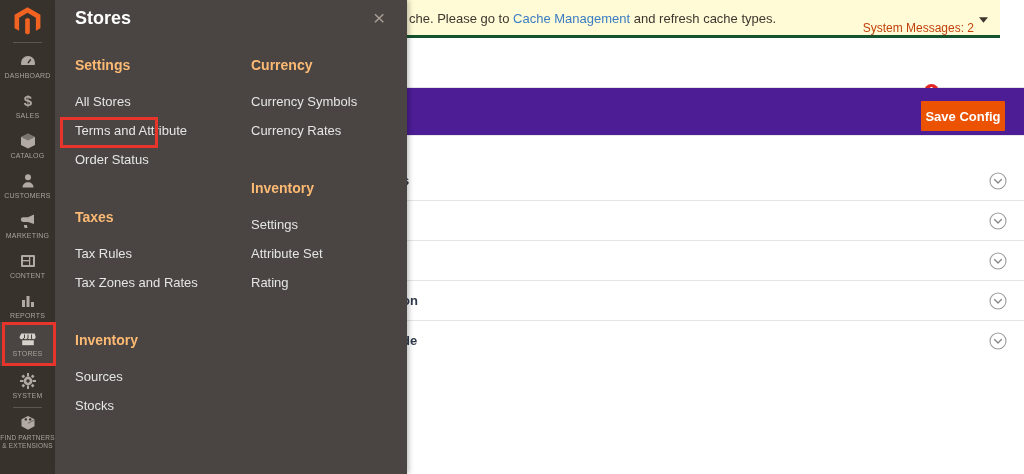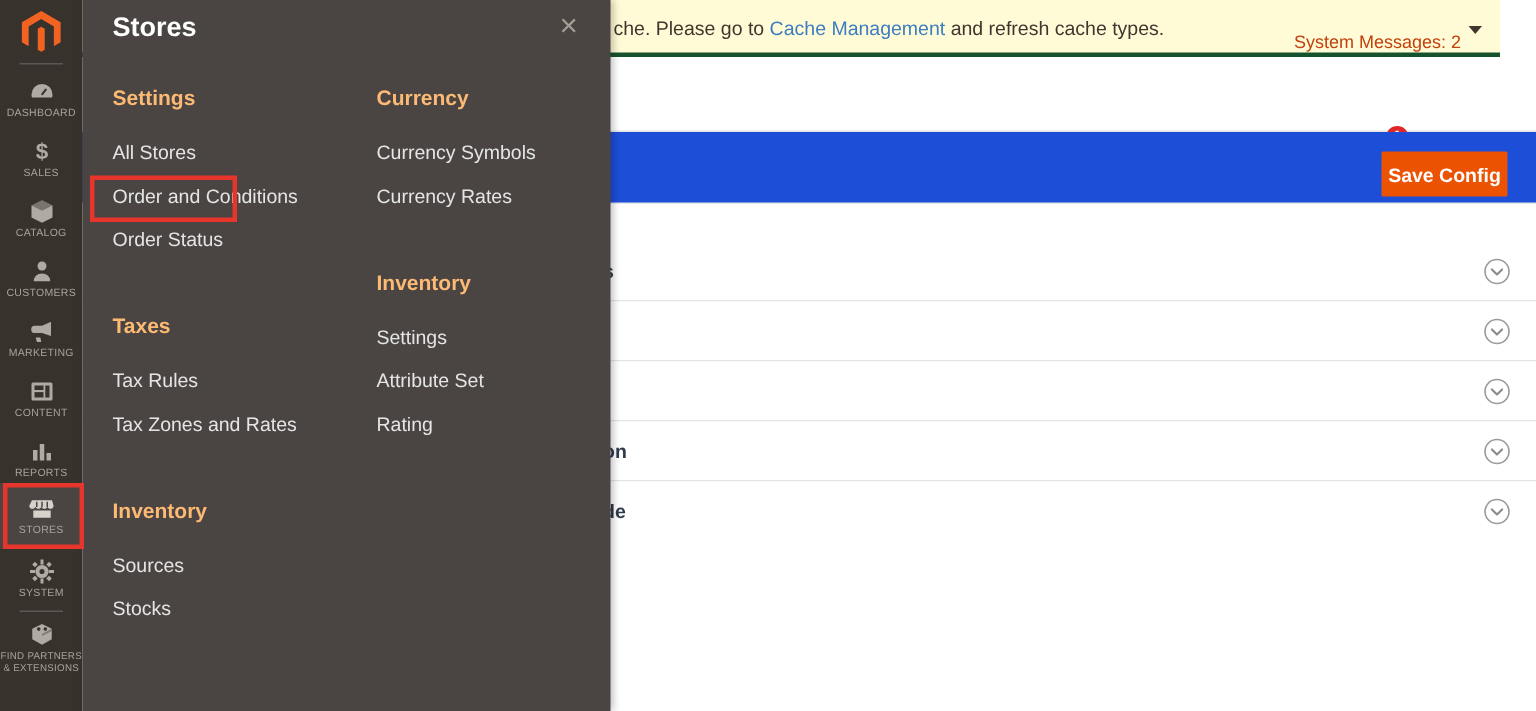--- a/index.html
+++ b/index.html
@@ -28,21 +28,21 @@
     position:absolute; left:924px; top:46px; min-width:15px; height:15px; padding:0 4px;
     background:#e22626; border-radius:8px; color:#fff; font-size:10px; line-height:15px;
     text-align:center; font-weight:bold;
   }
   .hdr-avatar { position:absolute; left:946px; top:50px; width:18px; height:18px; }
   .hdr-admin  { position:absolute; left:968px; top:53px; font-size:13px; color:#41362f; cursor:pointer; }
   .hdr-caret  { position:absolute; left:1000px; top:58px; width:8px; height:5px; }
   
   .page-band {
     position:absolute; left:0; top:88px; width:1024px; height:48px;
-    background:#1d4ed8; border-bottom:1px solid #e9e9e9; z-index:1;
+    background:#4c1d95; border-bottom:1px solid #e9e9e9; z-index:1;
   }
   .save-btn {
     position:absolute; right:19px; top:13px; width:84px; height:30px;
     background:#eb5202; border:none; color:#fff; font-family:inherit;
     font-size:13px; font-weight:bold; cursor:pointer; border-radius:1px;
   }
   
   .content-rows { position:absolute; left:0; top:161px; width:1024px; z-index:1; }
   .acc-row { position:relative; height:40px; border-bottom:1px solid #e5e5e5; background:#fff; cursor:pointer; }
   .acc-row:last-child { border-bottom:none; }
@@ -263,21 +263,21 @@
 </div>
 
 <div class="flyout">
   <div class="fly-title">Stores</div>
   <div class="fly-close">×</div>
 
   <div class="fly-col c1">
     <div class="fly-section">
       <div class="fly-header">Settings</div>
       <div class="fly-item">All Stores</div>
-      <div class="fly-item">Order and Conditions</div>
+      <div class="fly-item">Terms and Attribute</div>
       <div class="fly-item">Order Status</div>
     </div>
     <div class="fly-section">
       <div class="fly-header">Taxes</div>
       <div class="fly-item">Tax Rules</div>
       <div class="fly-item">Tax Zones and Rates</div>
     </div>
     <div class="fly-section">
       <div class="fly-header">Inventory</div>
       <div class="fly-item">Sources</div>

